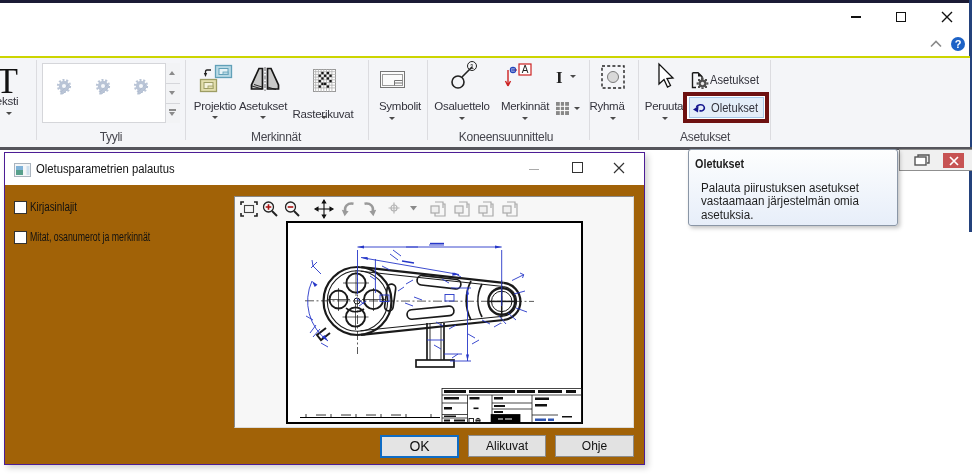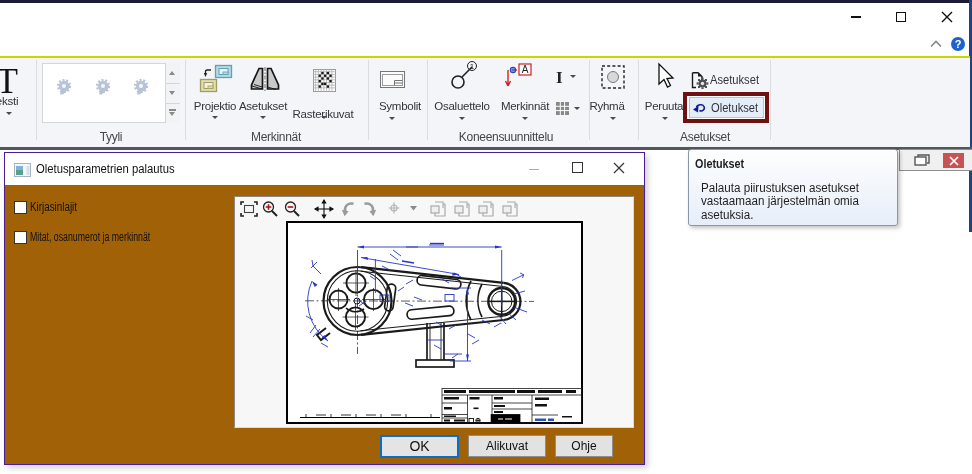--- a/index.html
+++ b/index.html
@@ -493,15 +493,15 @@
               <line x1="55" y1="194" x2="65" y2="194"></line>
             <line x1="80" y1="194" x2="90" y2="194"></line>
               <line x1="105" y1="194" x2="115" y2="194"></line>
           </g>
         </g>
       </svg>
     </div>
 
     <div class="abs" style="left:375px;top:282px;width:79px;height:23px;background:#e4e4e4;border:2px solid #0f6cc4;font-size:14px;text-align:center;line-height:19px;color:#111;">OK</div>
     <div class="abs" style="left:463px;top:282px;width:78px;height:22px;background:#e2e2e2;border:1px solid #8c8c8c;font-size:12px;text-align:center;line-height:20px;color:#111;">Alikuvat</div>
-    <div class="abs" style="left:550px;top:282px;width:58px;height:22px;background:#e2e2e2;border:1px solid #8c8c8c;font-size:12px;text-align:center;line-height:20px;color:#111;">Ohje</div>
+    <div class="abs" style="left:550px;top:282px;width:79px;height:22px;background:#e2e2e2;border:1px solid #8c8c8c;font-size:12px;text-align:center;line-height:20px;color:#111;">Ohje</div>
   </div>
 </div>
 
 </body></html>

